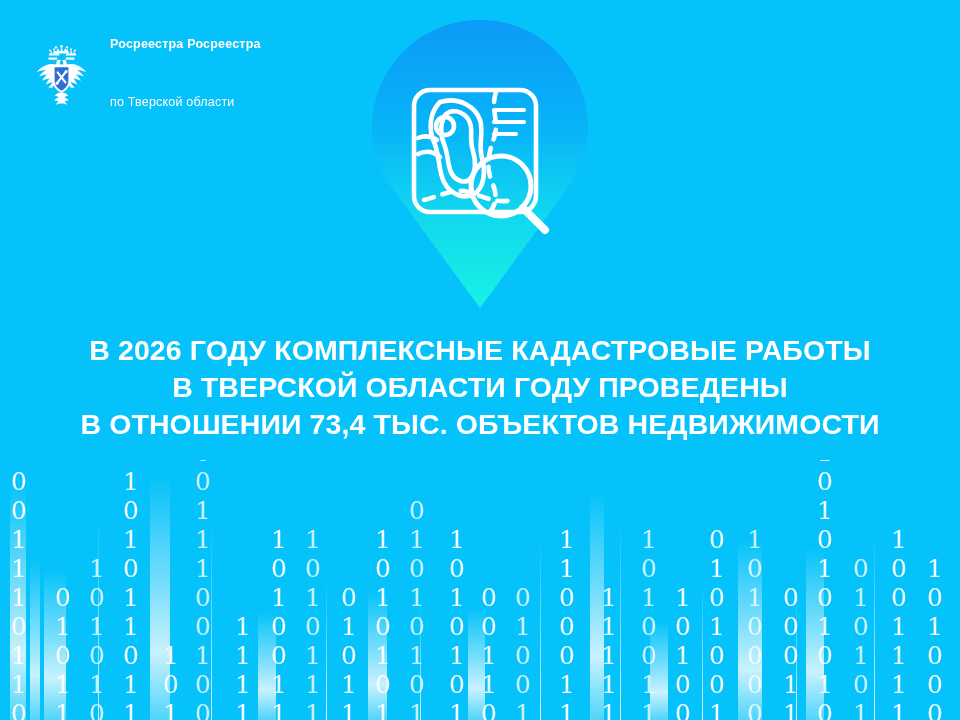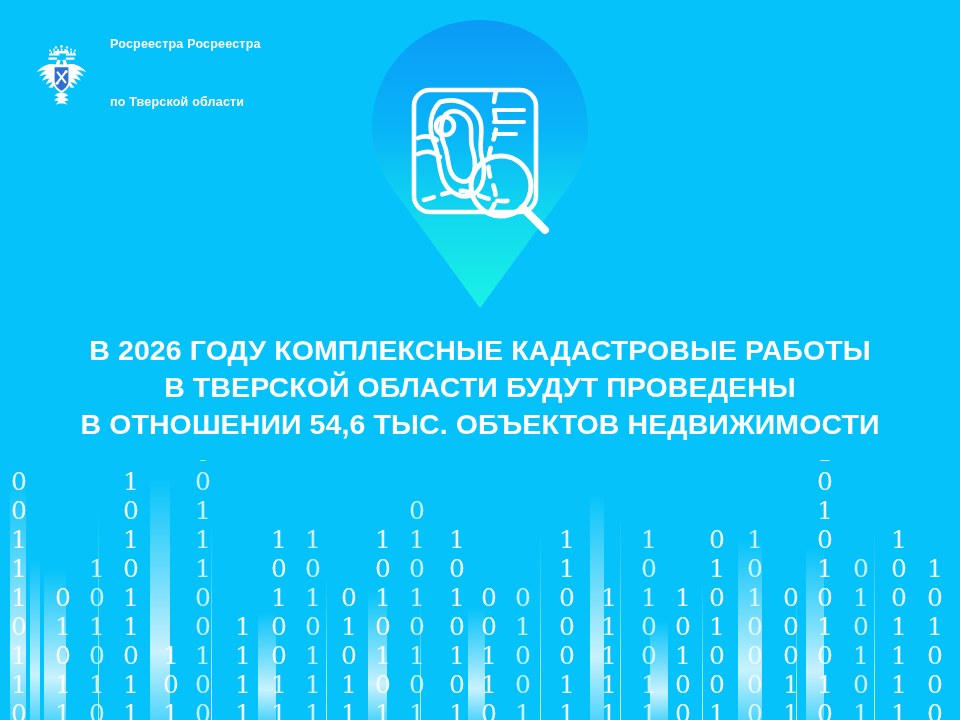--- a/index.html
+++ b/index.html
@@ -43,21 +43,21 @@
   #logo-block{
     position:absolute;left:28px;top:36px;
     display:flex;align-items:center;gap:10px;
   }
   #emblem{width:72px;height:66px;flex:0 0 auto;display:block;}
   #logo-text{
     color:#ffffff;font-size:12.5px;line-height:16px;font-weight:700;
     letter-spacing:.2px;
     text-shadow:0 0 1px rgba(0,0,0,.05);
   }
-  #logo-text .l2{font-weight:700;margin-top:42px;}
+  #logo-text .l2{font-weight:400;margin-top:42px;}
 
   
   #pin-wrap{
     position:absolute;left:346px;top:14px;width:268px;height:300px;
   }
   #pin-svg{width:268px;height:300px;display:block;}
 
   
   #headline{
     position:absolute;left:0;right:0;top:332px;
@@ -362,17 +362,17 @@
         <path d="M148 120 h22" stroke-width="4.2"></path>
 
         <circle cx="155" cy="172" r="30" stroke-width="5"></circle>
         <path d="M177 194 l22 22" stroke-width="8"></path>
       </g>
     </svg>
   </div>
 
   <div id="headline">
     <div>В 2026 ГОДУ КОМПЛЕКСНЫЕ КАДАСТРОВЫЕ РАБОТЫ</div>
-    <div>В ТВЕРСКОЙ ОБЛАСТИ БУДУТ ПРОВЕДЕНЫ</div>
-    <div>В ОТНОШЕНИИ 54,6 ТЫС. ОБЪЕКТОВ НЕДВИЖИМОСТИ</div>
+    <div>В ТВЕРСКОЙ ОБЛАСТИ ГОДУ ПРОВЕДЕНЫ</div>
+    <div>В ОТНОШЕНИИ 73,4 ТЫС. ОБЪЕКТОВ НЕДВИЖИМОСТИ</div>
   </div>
 
 </div>
 
 </body></html>

